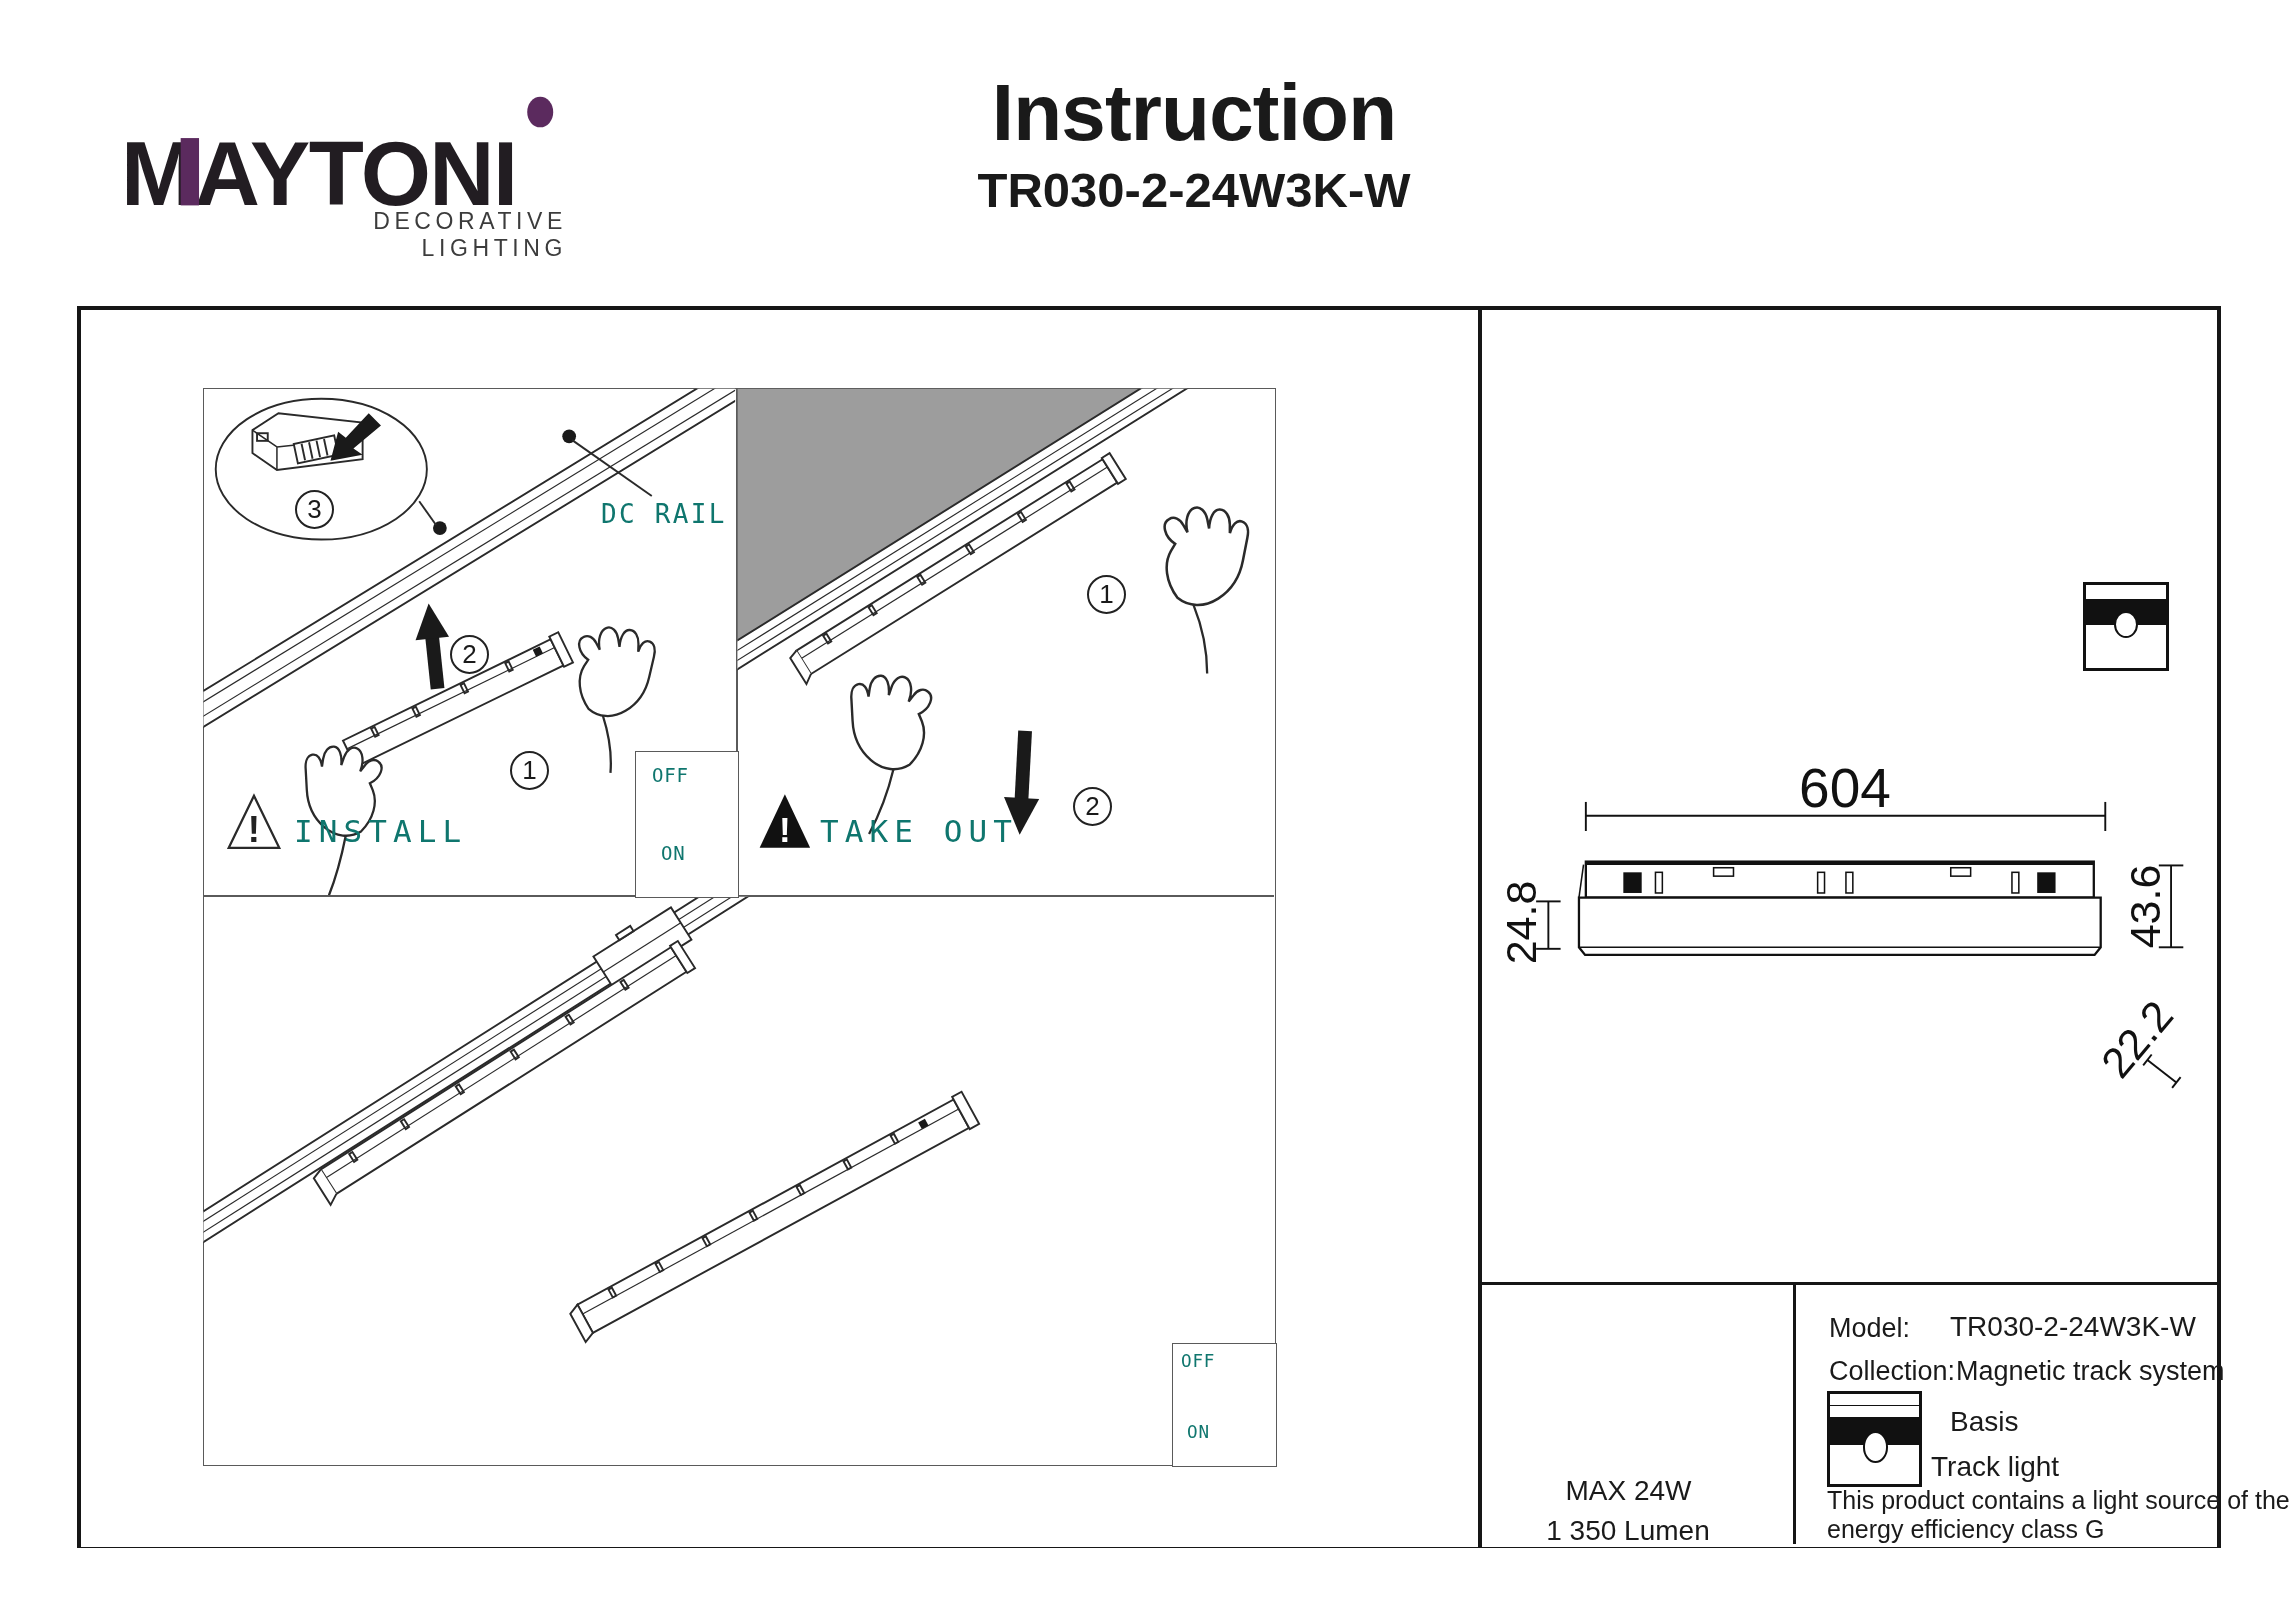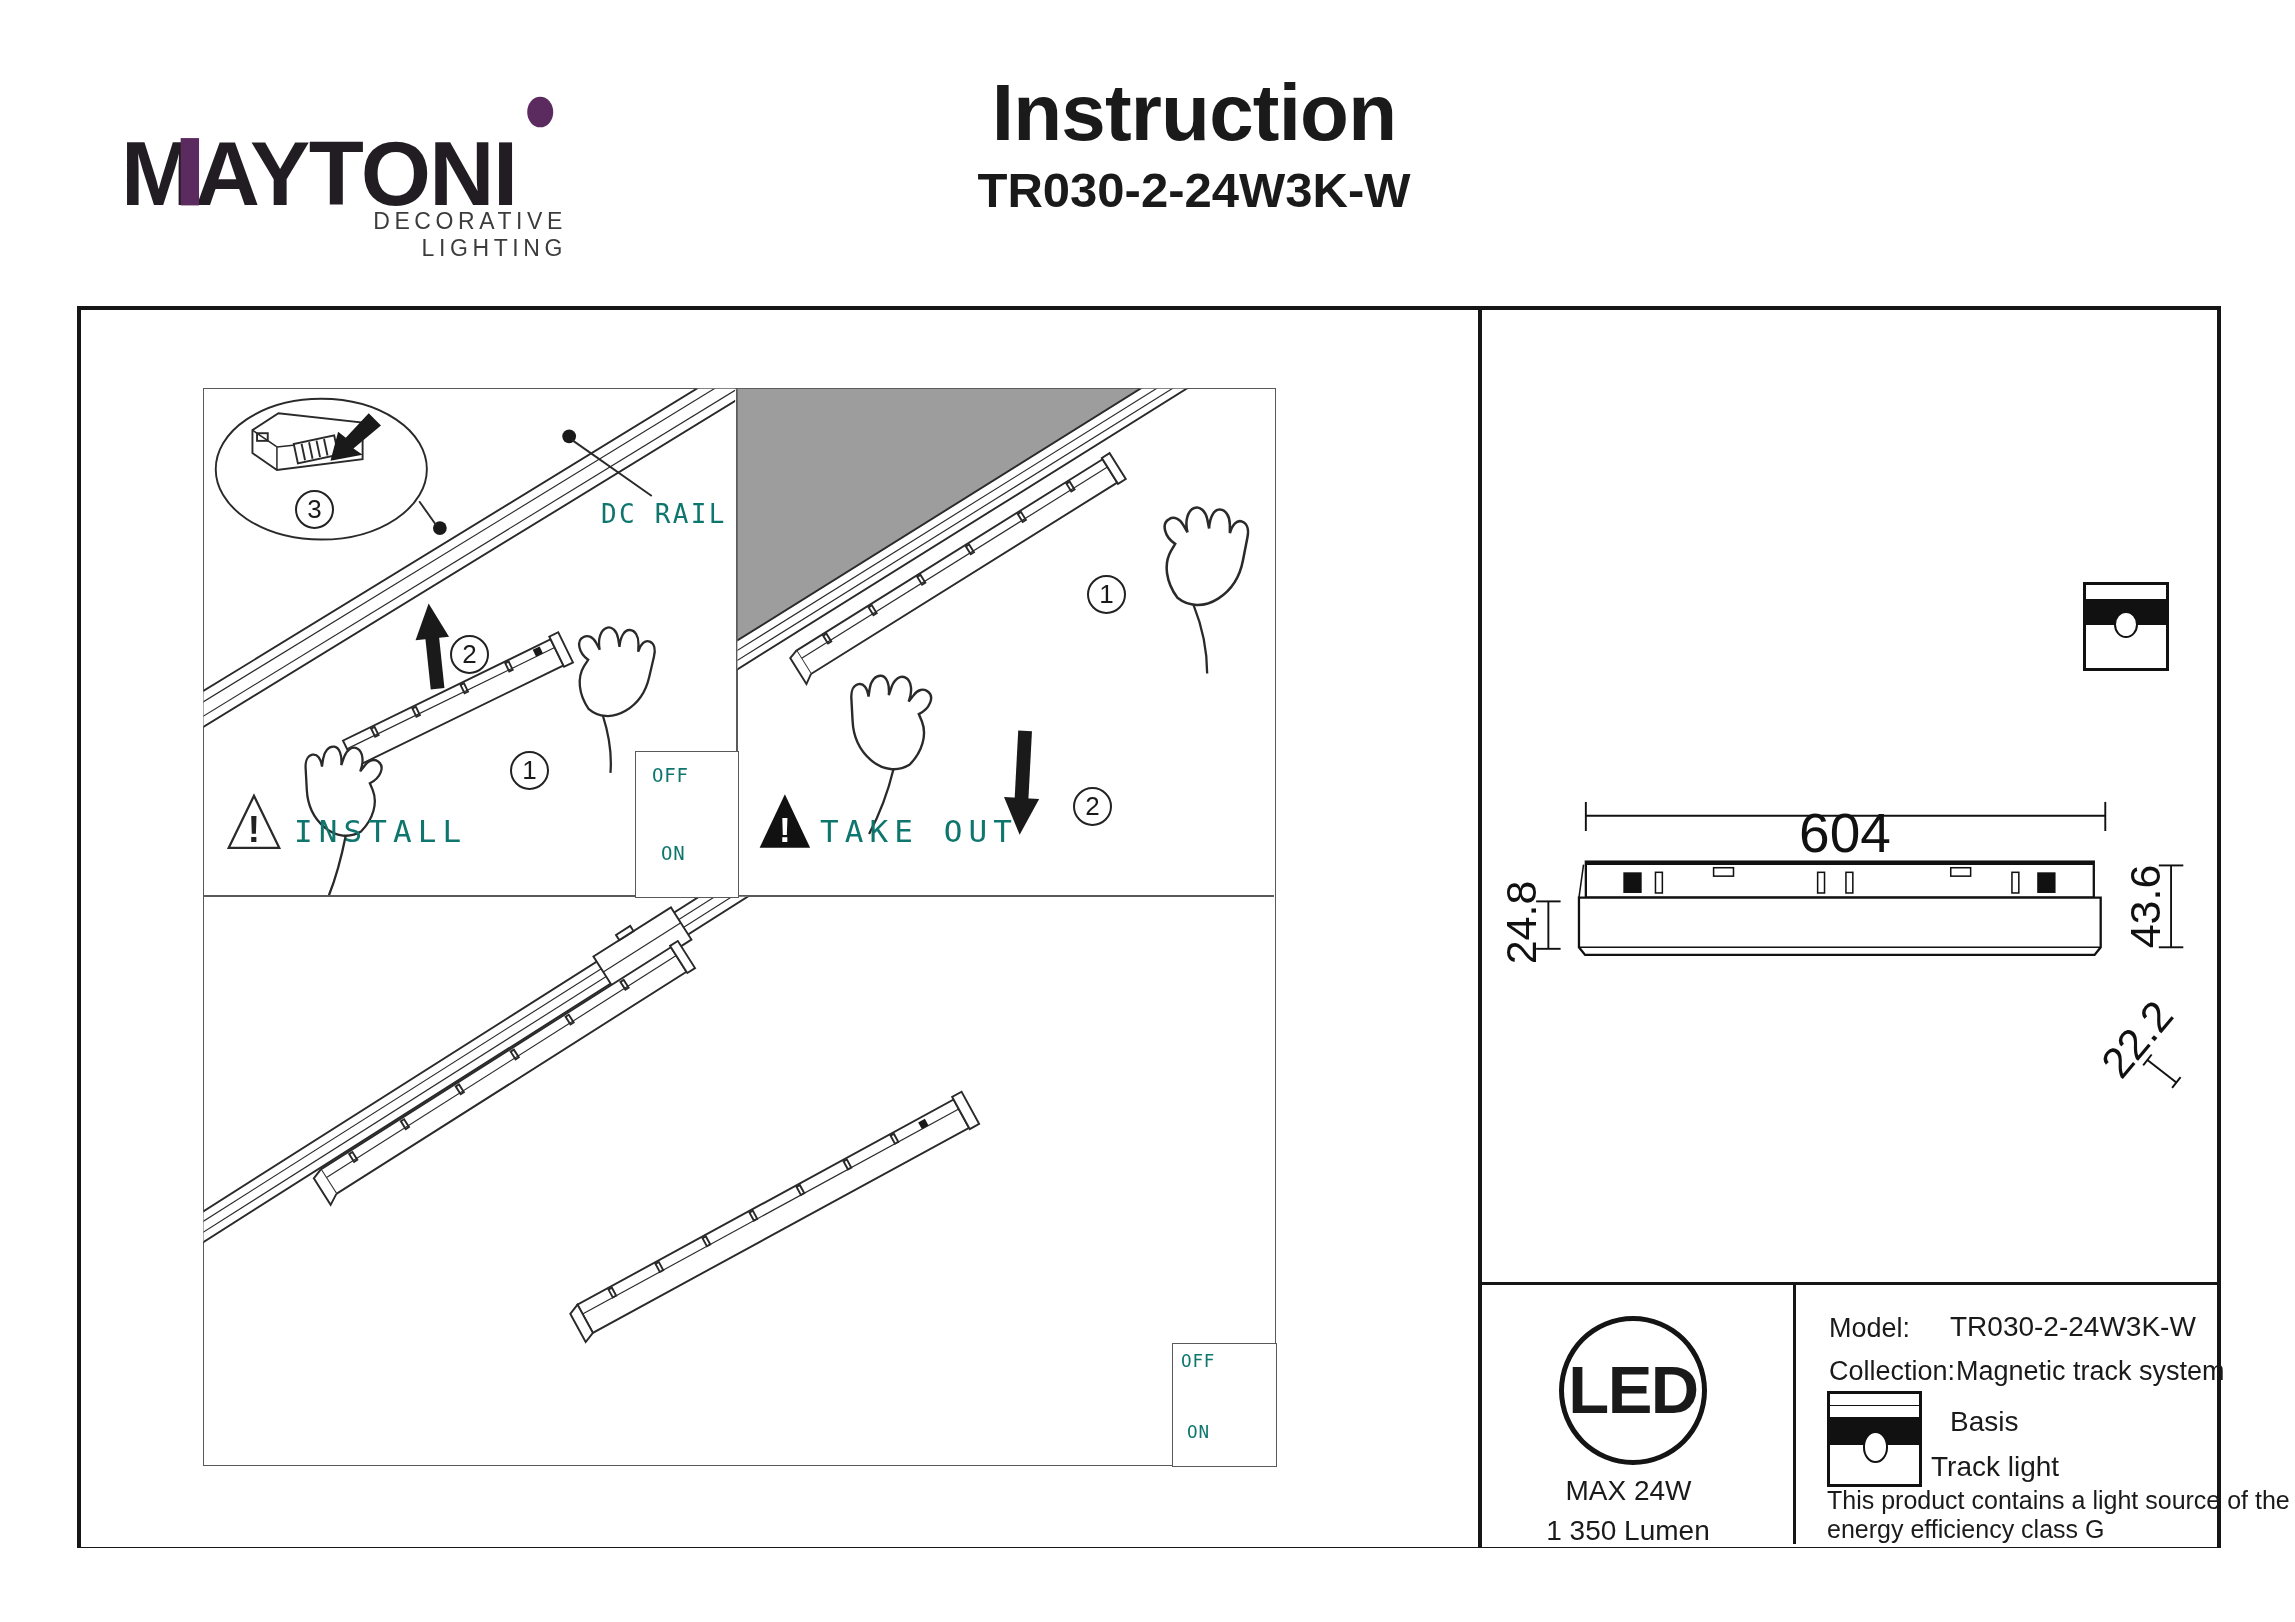--- a/index.html
+++ b/index.html
@@ -29,21 +29,21 @@
   #takeout-label{left:820px;top:813px;font-size:31px;letter-spacing:6.1px;}
   .sw-off-a{left:652px;top:764px;font-size:19px;letter-spacing:0.8px;}
   .sw-on-a{left:661px;top:842px;font-size:19px;letter-spacing:0.8px;}
   .sw-off-b{left:1181px;top:1351px;font-size:17.6px;letter-spacing:0.8px;}
   .sw-on-b{left:1187px;top:1422px;font-size:17.6px;letter-spacing:0.8px;}
   
   .step{width:35px;height:35px;border:2.3px solid #222;border-radius:50%;text-align:center;
         line-height:35px;font-size:26px;background:#fff;}
   
   .dim{font-size:43px;color:#111;}
-  #dim-604{left:1784px;top:756px;width:122px;text-align:center;font-size:55px;margin-top:45px;}
+  #dim-604{left:1784px;top:756px;width:122px;text-align:center;font-size:55px;}
   #dim-248{left:1453px;top:901px;width:130px;height:43px;text-align:center;transform:rotate(-90deg);}
   #dim-436{left:2077px;top:885px;width:130px;height:43px;text-align:center;transform:rotate(-90deg);}
   #dim-222{left:2070px;top:1016px;width:130px;height:43px;text-align:center;transform:rotate(-50deg);}
   
   #led-circle{left:1559px;top:1316px;width:138px;height:139px;border:5.4px solid #141414;border-radius:50%;
               text-align:center;line-height:138px;font-size:67px;font-weight:700;letter-spacing:-1.5px;background:#fff;}
   #max-power{left:1552px;top:1475px;width:153px;text-align:center;font-size:28px;}
   #lumen{left:1536px;top:1515px;width:184px;text-align:center;font-size:28px;}
   .spec-label{font-size:27px;}
   .spec-value{font-size:27px;}
@@ -332,21 +332,20 @@
   </div>
 
   <div id="dim-604" class="abs dim">604</div>
   <div id="dim-248" class="abs dim">24.8</div>
   <div id="dim-436" class="abs dim">43.6</div>
   <div id="dim-222" class="abs dim">22.2</div>
 
   <div id="table-h" class="abs"></div>
   <div id="table-v" class="abs"></div>
 
-  <div id="led-circle" class="abs">LED</div>
   <div id="max-power" class="abs">MAX 24W</div>
   <div id="lumen" class="abs">1 350 Lumen</div>
 
   <div id="model-label" class="abs spec-label">Model:</div>
   <div id="model-value" class="abs spec-value">TR030-2-24W3K-W</div>
   <div id="collection-label" class="abs spec-label">Collection:</div>
   <div id="collection-value" class="abs spec-value">Magnetic track system</div>
 
   <div id="icon-spec" class="abs endview">
     <div class="topline" style="top:10.7px;"></div>

